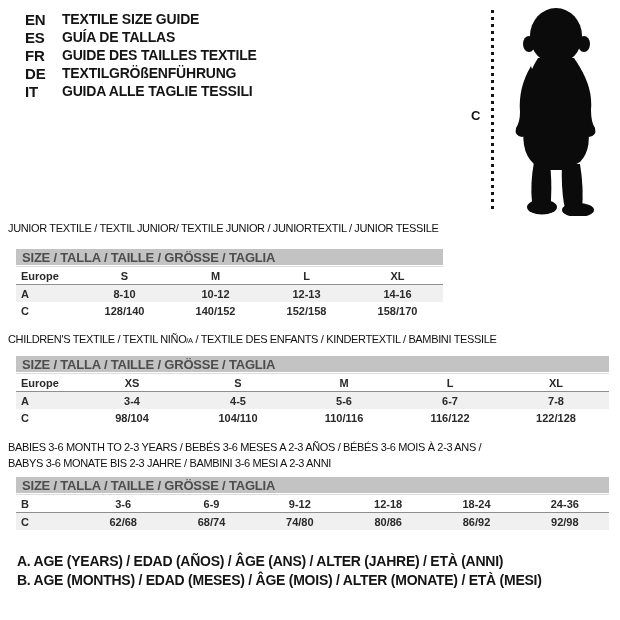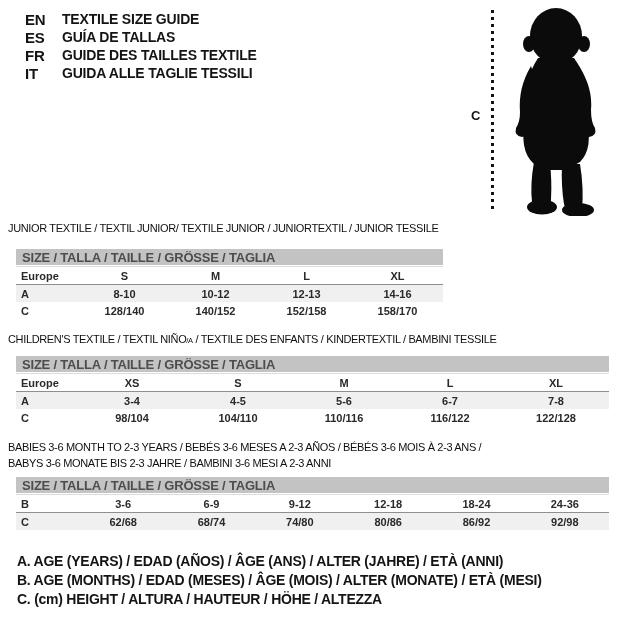--- a/index.html
+++ b/index.html
@@ -49,20 +49,24 @@
       <span class="lang-code">EN</span>
       <span class="lang-label">TEXTILE SIZE GUIDE</span>
     </div>
     <div class="lang-row">
       <span class="lang-code">ES</span>
       <span class="lang-label">GUÍA DE TALLAS</span>
     </div>
     <div class="lang-row">
       <span class="lang-code">FR</span>
       <span class="lang-label">GUIDE DES TAILLES TEXTILE</span>
+    </div>
+    <div class="lang-row">
+      <span class="lang-code">DE</span>
+      <span class="lang-label">TEXTILGRÖßENFÜHRUNG</span>
     </div>
     <div class="lang-row">
       <span class="lang-code">IT</span>
       <span class="lang-label">GUIDA ALLE TAGLIE TESSILI</span>
     </div>
   </div>
 
 <div class="dotted-line"></div>
 <div class="measure-c">C</div>
 <svg class="silhouette" width="114" height="212" viewBox="0 0 114 212" aria-hidden="true">
@@ -166,14 +170,13 @@
         <span class="tcell">80/86</span>
         <span class="tcell">86/92</span>
         <span class="tcell">92/98</span>
       </div>
     </div>
 </div>
 
 <div class="notes">
     <div class="note-line">A. AGE (YEARS) / EDAD (AÑOS) / ÂGE (ANS) / ALTER (JAHRE) / ETÀ (ANNI)</div>
     <div class="note-line">B. AGE (MONTHS) / EDAD (MESES) / ÂGE (MOIS) / ALTER (MONATE) / ETÀ (MESI)</div>
-    <div class="note-line">C. (cm) HEIGHT / ALTURA / HAUTEUR / HÖHE / ALTEZZA</div>
   </div>
 
 </body></html>

